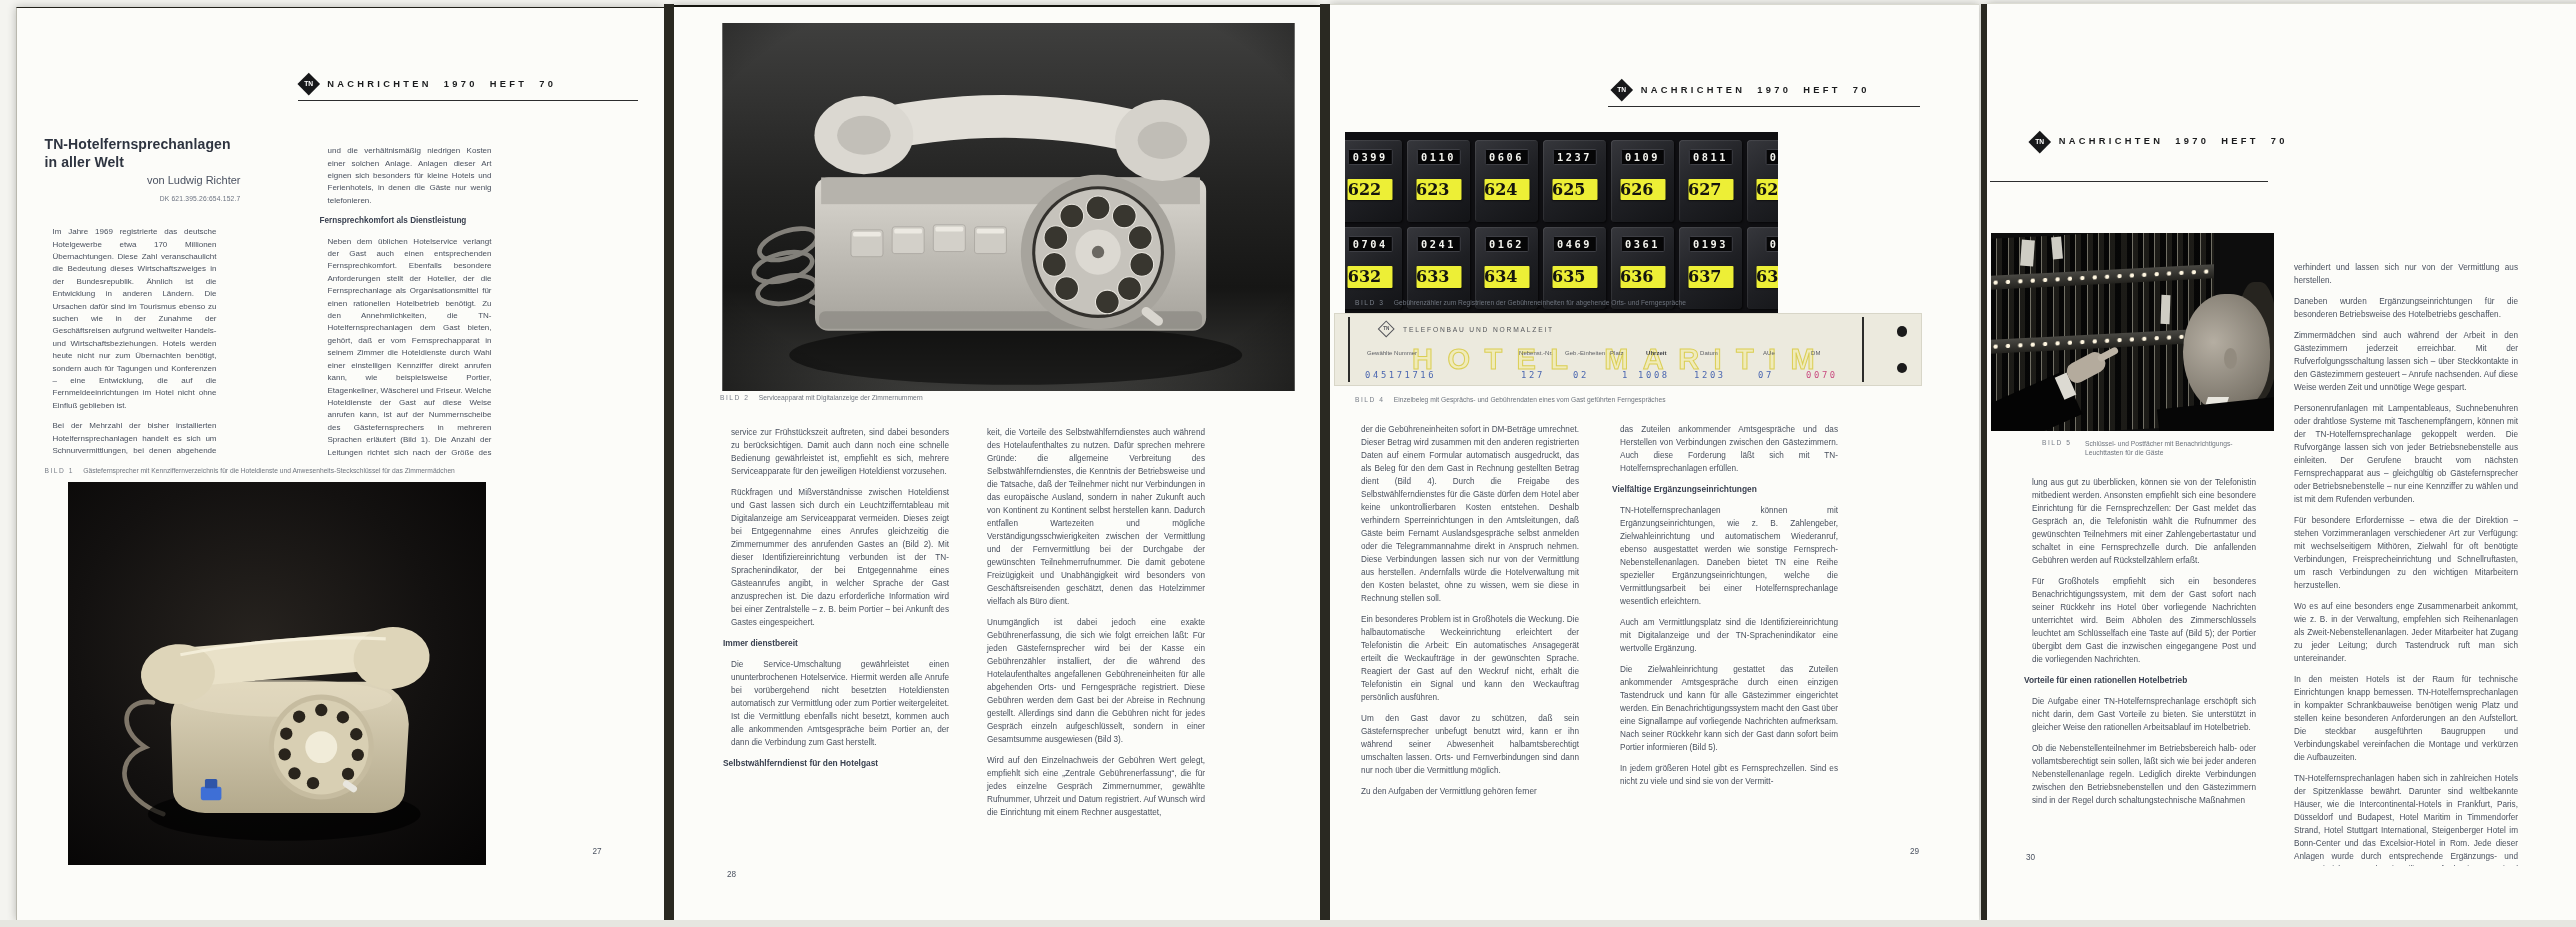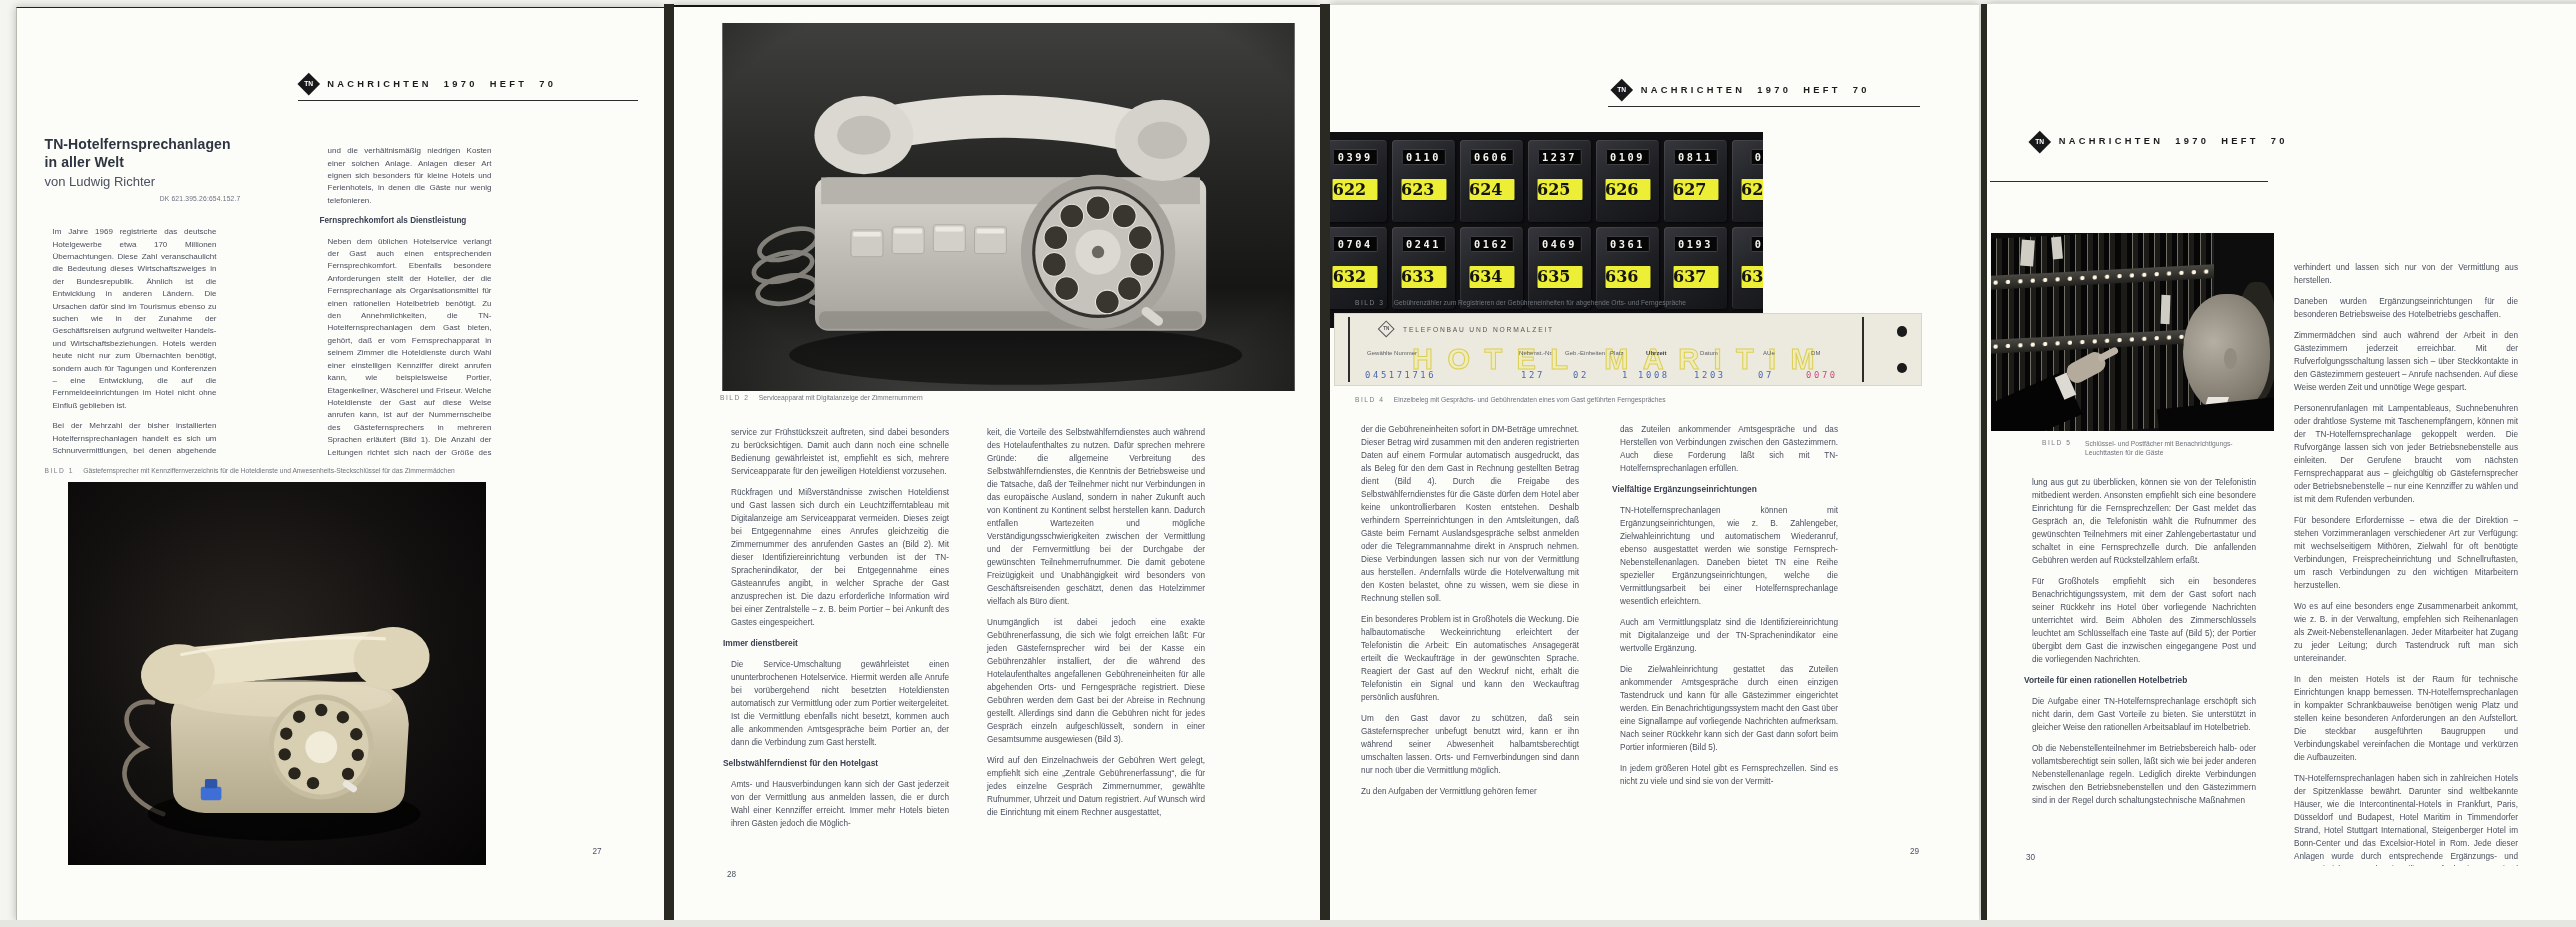--- a/index.html
+++ b/index.html
@@ -13,21 +13,21 @@
   .gap{position:absolute;top:4.1px;height:917px;background:#2a2922}
   .bottomstrip{position:absolute;left:0;top:920px;width:2601px;height:7.2px;background:#e6e6e0}
   
   .mh{position:absolute;display:flex;align-items:center;white-space:nowrap}
   .tnlogo{display:inline-block;width:15.5px;height:15.5px;background:#17181a;transform:rotate(45deg);margin-right:11.3px;flex:0 0 auto}
   .tnlogo i{display:block;width:15.5px;height:15.5px;transform:rotate(-45deg);color:#fff;font-style:normal;font-weight:bold;font-size:6.7px;line-height:15.5px;text-align:center;letter-spacing:0}
   .mhword{font-weight:bold;font-size:9.3px;letter-spacing:3.3px;word-spacing:6.2px;color:#1b1c1e}
   .rule{position:absolute;height:1px;background:#2c2d2e}
   
   .title{position:absolute;font-weight:bold;font-size:14px;line-height:17.5px;color:#2e3440;letter-spacing:0.1px}
-  .byline{position:absolute;font-size:13px;color:#4a5160}
+  .byline{position:absolute;text-align:right;font-size:11px;color:#4a5160}
   .dk{position:absolute;text-align:right;font-size:6.7px;color:#6b7280;letter-spacing:0.2px}
   
   .colbox{position:absolute;overflow:hidden;text-align:justify;color:#49505e}
   .f27{font-size:8px;line-height:12.4px}
   .f16{font-size:8.2px;line-height:13px}
   .colbox p{margin:8px}
   .colh{font-weight:bold;color:#3a4150;margin:7.7px 0 4.1px;font-size:1.02em}
   
   .cap{position:absolute;font-size:6.7px;color:#6e747e;white-space:nowrap}
   .cap .bl{letter-spacing:1.5px;margin-right:9.3px;color:#787e88}
@@ -220,41 +220,40 @@
     <div class="cap" style="left:47px;top:387px">
       <span class="bl">BILD 2</span><span>Serviceapparat mit Digitalanzeige der Zimmernummern</span>
     </div>
 
     <div class="colbox f16" style="left:50px;top:411px;width:234px;height:441px">
       <p>service zur Frühstückszeit auftreten, sind dabei besonders zu berücksichtigen. Damit auch dann noch eine schnelle Bedienung gewährleistet ist, empfiehlt es sich, mehrere Serviceapparate für den jeweiligen Hoteldienst vorzusehen.</p>
       <p>Rückfragen und Mißverständnisse zwischen Hoteldienst und Gast lassen sich durch ein Leuchtzifferntableau mit Digitalanzeige am Serviceapparat vermeiden. Dieses zeigt bei Entgegennahme eines Anrufes gleichzeitig die Zimmernummer des anrufenden Gastes an (Bild 2). Mit dieser Identifiziereinrichtung verbunden ist der TN-Sprachenindikator, der bei Entgegennahme eines Gästeanrufes angibt, in welcher Sprache der Gast anzusprechen ist. Die dazu erforderliche Information wird bei einer Zentralstelle – z. B. beim Portier – bei Ankunft des Gastes eingespeichert.</p>
       <h3 class="colh">Immer dienstbereit</h3>
       <p>Die Service-Umschaltung gewährleistet einen ununterbrochenen Hotelservice. Hiermit werden alle Anrufe bei vorübergehend nicht besetzten Hoteldiensten automatisch zur Vermittlung oder zum Portier weitergeleitet. Ist die Vermittlung ebenfalls nicht besetzt, kommen auch alle ankommenden Amtsgespräche beim Portier an, der dann die Verbindung zum Gast herstellt.</p>
       <h3 class="colh">Selbstwählferndienst für den Hotelgast</h3>
-      <p>Amts- und Hausverbindungen kann sich der Gast jederzeit von der Vermittlung aus anmelden lassen, die er durch Wahl einer Kennziffer erreicht. Immer mehr Hotels bieten ihren Gästen jedoch die Möglich-</p>
     </div>
     <div class="colbox f16" style="left:306px;top:411px;width:234px;height:441px">
       <p>keit, die Vorteile des Selbstwählferndienstes auch während des Hotelaufenthaltes zu nutzen. Dafür sprechen mehrere Gründe: die allgemeine Verbreitung des Selbstwählferndienstes, die Kenntnis der Betriebsweise und die Tatsache, daß der Teilnehmer nicht nur Verbindungen in das europäische Ausland, sondern in naher Zukunft auch von Kontinent zu Kontinent selbst herstellen kann. Dadurch entfallen Wartezeiten und mögliche Verständigungsschwierigkeiten zwischen der Vermittlung und der Fernvermittlung bei der Durchgabe der gewünschten Teilnehmerrufnummer. Die damit gebotene Freizügigkeit und Unabhängigkeit wird besonders von Geschäftsreisenden geschätzt, denen das Hotelzimmer vielfach als Büro dient.</p>
       <p>Unumgänglich ist dabei jedoch eine exakte Gebührenerfassung, die sich wie folgt erreichen läßt: Für jeden Gästefernsprecher wird bei der Kasse ein Gebührenzähler installiert, der die während des Hotelaufenthaltes angefallenen Gebühreneinheiten für alle abgehenden Orts- und Ferngespräche registriert. Diese Gebühren werden dem Gast bei der Abreise in Rechnung gestellt. Allerdings sind dann die Gebühren nicht für jedes Gespräch einzeln aufgeschlüsselt, sondern in einer Gesamtsumme ausgewiesen (Bild 3).</p>
       <p>Wird auf den Einzelnachweis der Gebühren Wert gelegt, empfiehlt sich eine „Zentrale Gebührenerfassung“, die für jedes einzelne Gespräch Zimmernummer, gewählte Rufnummer, Uhrzeit und Datum registriert. Auf Wunsch wird die Einrichtung mit einem Rechner ausgestattet,</p>
     </div>
 
     <div class="pagenum" style="left:54px;top:863px">28</div>
   </div>
 
   <div class="page p29">
     <div class="mh" style="left:284px;top:77px">
       <span class="tnlogo">
           <i>TN</i>
         </span>
       <span class="mhword">NACHRICHTEN 1970 HEFT 70</span>
     </div>
     <div class="rule" style="left:278px;top:101px;width:312px"></div>
 
-    <div class="photo photo3" style="left:0px;top:127px;width:433px;height:196px">
+    <div class="photo photo3" style="left:15px;top:127px;width:433px;height:196px">
 
       <div class="cmod" style="left:-6.2px;top:7.7px">
           <div class="cdig">0399</div>
           <div class="croom">622</div>
         </div>
       <div class="cmod" style="left:62px;top:7.7px">
           <div class="cdig">0110</div>
           <div class="croom">623</div>
         </div>
       <div class="cmod" style="left:130px;top:7.7px">

